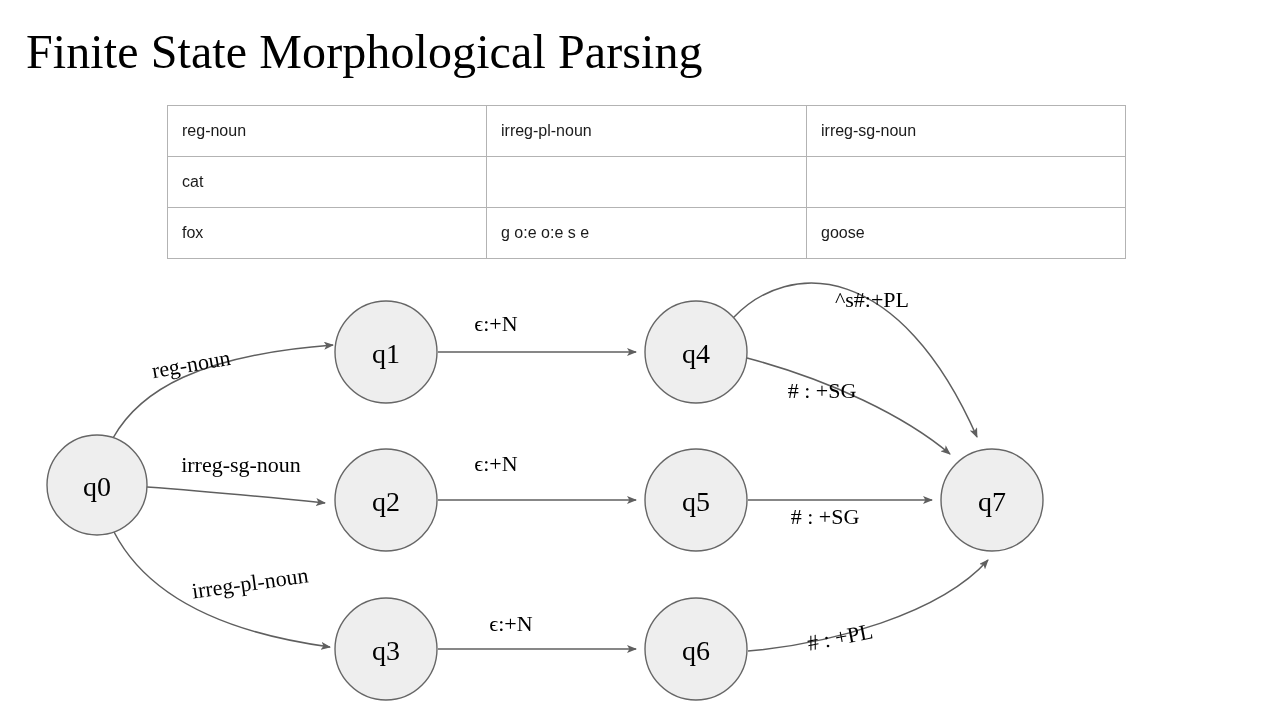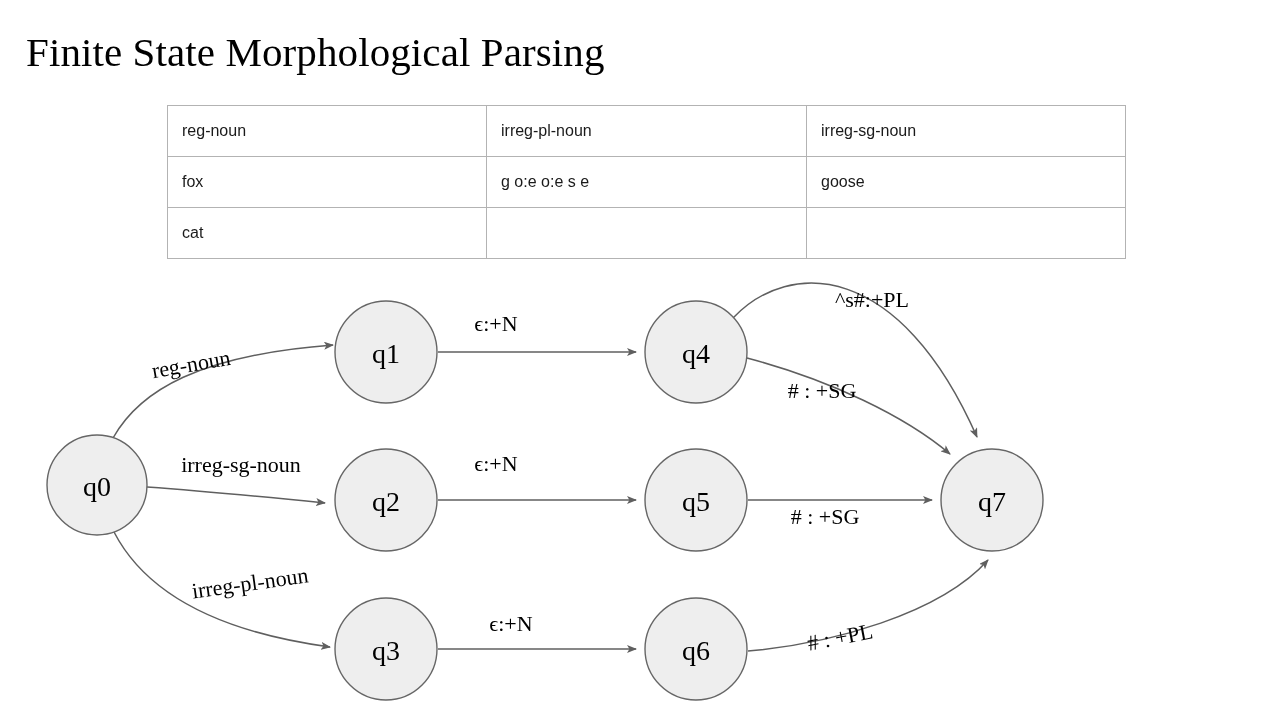--- a/index.html
+++ b/index.html
@@ -19,21 +19,21 @@
     inset: 0;
     width: 1282px;
     height: 726px;
     background: #ffffff;
   }
   #page-title {
     position: absolute;
     left: 26px;
     top: 24px;
     font-family: "Liberation Serif", serif;
-    font-size: 41px;
+    font-size: 48px;
     line-height: 56px;
     color: #000000;
     letter-spacing: 0.1px;
     white-space: nowrap;
   }
   
   #lexicon-table {
     position: absolute;
     left: 167px;
     top: 105px;
@@ -101,28 +101,28 @@
         <col class="c2">
         <col class="c3">
       </colgroup>
     <tbody>
       <tr>
         <td>reg-noun</td>
         <td>irreg-pl-noun</td>
         <td>irreg-sg-noun</td>
       </tr>
       <tr>
+        <td>cat</td>
+        <td></td>
+        <td></td>
+      </tr>
+      <tr>
         <td>fox</td>
         <td>g o:e o:e s e</td>
         <td>goose</td>
-      </tr>
-      <tr>
-        <td>cat</td>
-        <td></td>
-        <td></td>
       </tr>
     </tbody>
   </table>
 
   <svg id="fst-diagram" viewBox="0 0 1282 726">
     <defs>
       <marker id="arrowhead" markerWidth="10" markerHeight="8" refX="9" refY="4" orient="auto" markerUnits="userSpaceOnUse">
         <path d="M0,0 L10,4 L0,8 L2.4,4 Z" fill="#5f5f5f"></path>
       </marker>
     </defs>

